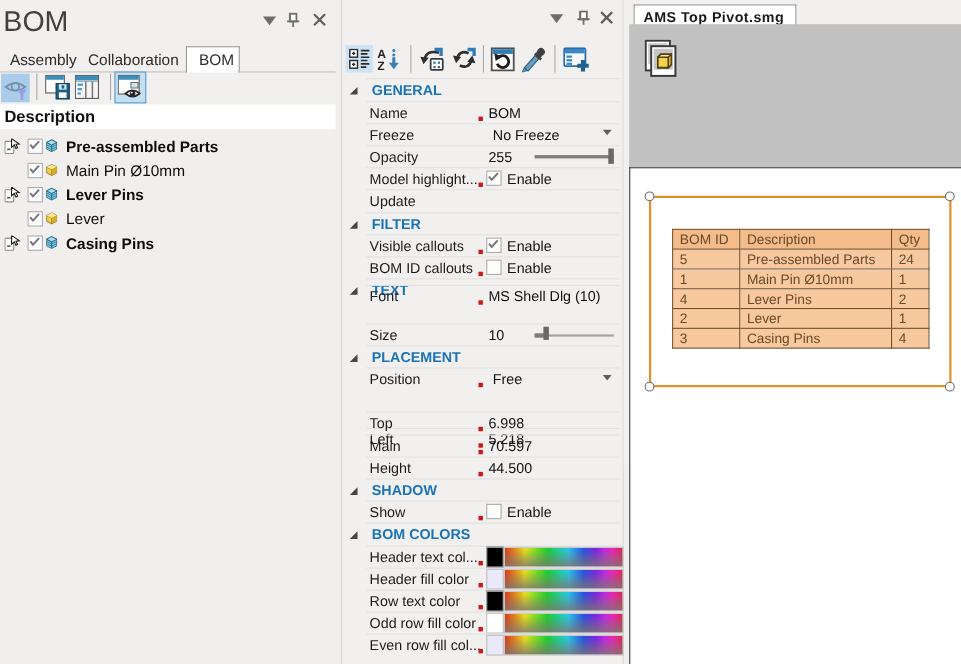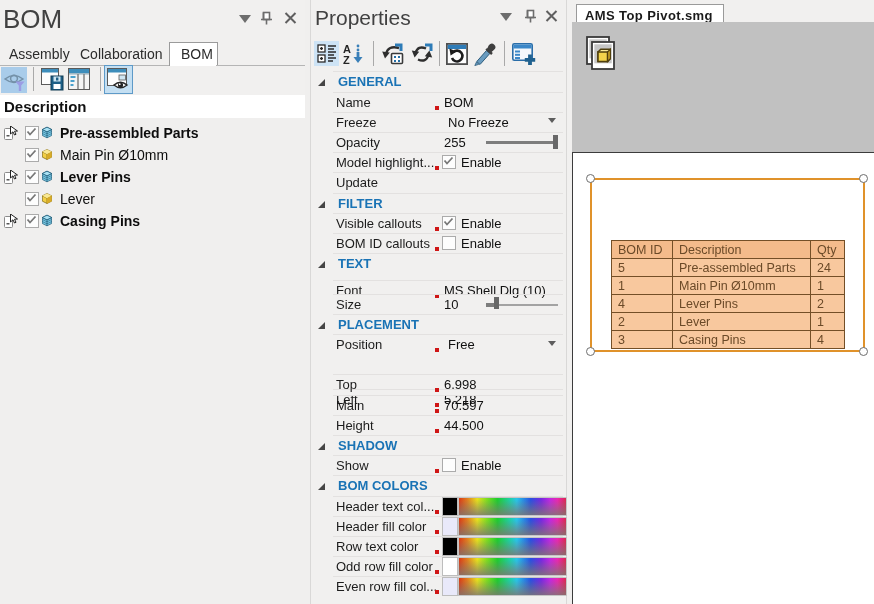--- a/index.html
+++ b/index.html
@@ -40,21 +40,21 @@
  background:linear-gradient(to bottom,rgba(125,118,112,0) 10%,rgba(125,118,112,.78) 96%),
  linear-gradient(to right,#da3a16,#e08020 8%,#e6df1e 17%,#7edd20 26%,#1ecc30 36%,#1ecfa0 47%,#28c4e8 54%,#2a50e0 67%,#7828e0 77%,#c028e0 85%,#e828b0 92%,#dc2850 100%);}
 
 #vp{left:567px;top:0;width:307px;height:424px;background:#f1f0ef;}
 #doctab{left:9px;top:4px;width:146px;height:18px;background:#fff;border:1px solid #9a9a9a;border-bottom:none;}
 #doctab span{position:absolute;left:8px;top:3px;font-weight:bold;font-size:13px;letter-spacing:0.4px;color:#1a1a1a;}
 #grayzone{left:5px;top:22px;width:302px;height:130px;background:#c1c1c1;}
 #canvas{left:5px;top:152px;width:302px;height:452px;background:#ffffff;border-left:1.5px solid #3c3c3c;border-top:1.5px solid #3c3c3c;}
 .selrect{position:absolute;left:20px;top:26px;width:272px;height:172px;border:2px solid #e0922a;}
 .handle{position:absolute;width:7px;height:7px;border-radius:50%;background:#fff;border:1px solid #6e6e6e;}
-table.bom{position:absolute;left:38px;top:55px;border-collapse:collapse;border:1px solid #744f27;font-size:12.5px;color:#6b4a28;margin-top:32px;}
+table.bom{position:absolute;left:38px;top:55px;border-collapse:collapse;border:1px solid #744f27;font-size:12.5px;color:#6b4a28;}
 table.bom td{border:1px solid #744f27;padding:0 0 0 6px;height:17px;overflow:hidden;white-space:nowrap;}
 table.bom .hd td{background:#f4bb8b;}
 table.bom .bd td{background:#f8c89e;}
 svg{display:block;}
 </style>
 </head>
 <body>
 
 <div id="lp" class="abs">
   <div class="title abs">BOM</div>
@@ -201,21 +201,20 @@
         <path d="M0.5 4 L7.5 7.5 L14.5 4 M7.5 7.5 L7.5 16.5" stroke="#14506e" stroke-width="1" fill="none"></path>
         <path d="M0.5 7 L7.5 10.5 L14.5 7 M0.5 10 L7.5 13.5 L14.5 10" stroke="#14506e" stroke-width="0.8" fill="none"></path>
         <path d="M7.5 0.5 L14.5 4 L7.5 7.5 L0.5 4 Z" fill="#a8e0f2" stroke="#14506e" stroke-width="1"></path>
       </svg>
       <span class="txt bold">Casing Pins</span>
     </div>
   </div>
 </div>
 
 <div id="pp" class="abs">
-  <div class="title abs">Properties</div>
   <div class="caret abs" style="left:189px;top:13px;"></div>
   <svg class="abs" style="left:213px;top:9px" width="14" height="15" viewBox="0 0 14 15">
     <g stroke="#6d6d6d" fill="none" stroke-width="1.6">
       <rect x="3.5" y="1.5" width="6" height="7" fill="#fff"></rect>
       <path d="M3.5 1.5 v7 M1 8.5 h11 M6.5 8.5 v5"></path>
     </g>
   </svg>
   <svg class="abs" style="left:234px;top:10px" width="13" height="12" viewBox="0 0 13 12">
     <path d="M1.5 1 L11.5 11 M11.5 1 L1.5 11" stroke="#5f5f5f" stroke-width="2" fill="none"></path>
   </svg>
@@ -342,21 +341,21 @@
   <div class="prow" style="top:233.0px;height:20.2px;">
         <span class="lbl">BOM ID callouts</span>
         <span class="rdot" style="top:14px;"></span>
         <span class="cb" style="left:131px;top:3px;"></span>
         <span class="val" style="left:150px;">Enable</span>
       </div>
   <div class="sech" style="top:253.2px;height:20.2px;">
         <div class="tri"></div>
         <span class="t">TEXT</span>
       </div>
-  <div class="prow" style="top:280px;height:20.2px;">
+  <div class="prow" style="top:259px;height:20.2px;">
         <span class="lbl">Font</span>
         <span class="rdot" style="top:14px;"></span>
         <span class="val" style="left:133px;">MS Shell Dlg (10)</span>
       </div>
   <div class="prow" style="top:293.6px;height:20.2px;">
         <span class="lbl">Size</span>
         <span class="val" style="left:133px;">10</span>
         <span class="abs" style="left:175px;top:10px;width:72px;height:2px;background:#a3a3a3;"></span>
         <span class="abs" style="left:175px;top:9px;width:9px;height:4px;background:#7d7d7d;"></span>
         <span class="abs" style="left:183px;top:3px;width:5px;height:12px;background:#686868;"></span>

